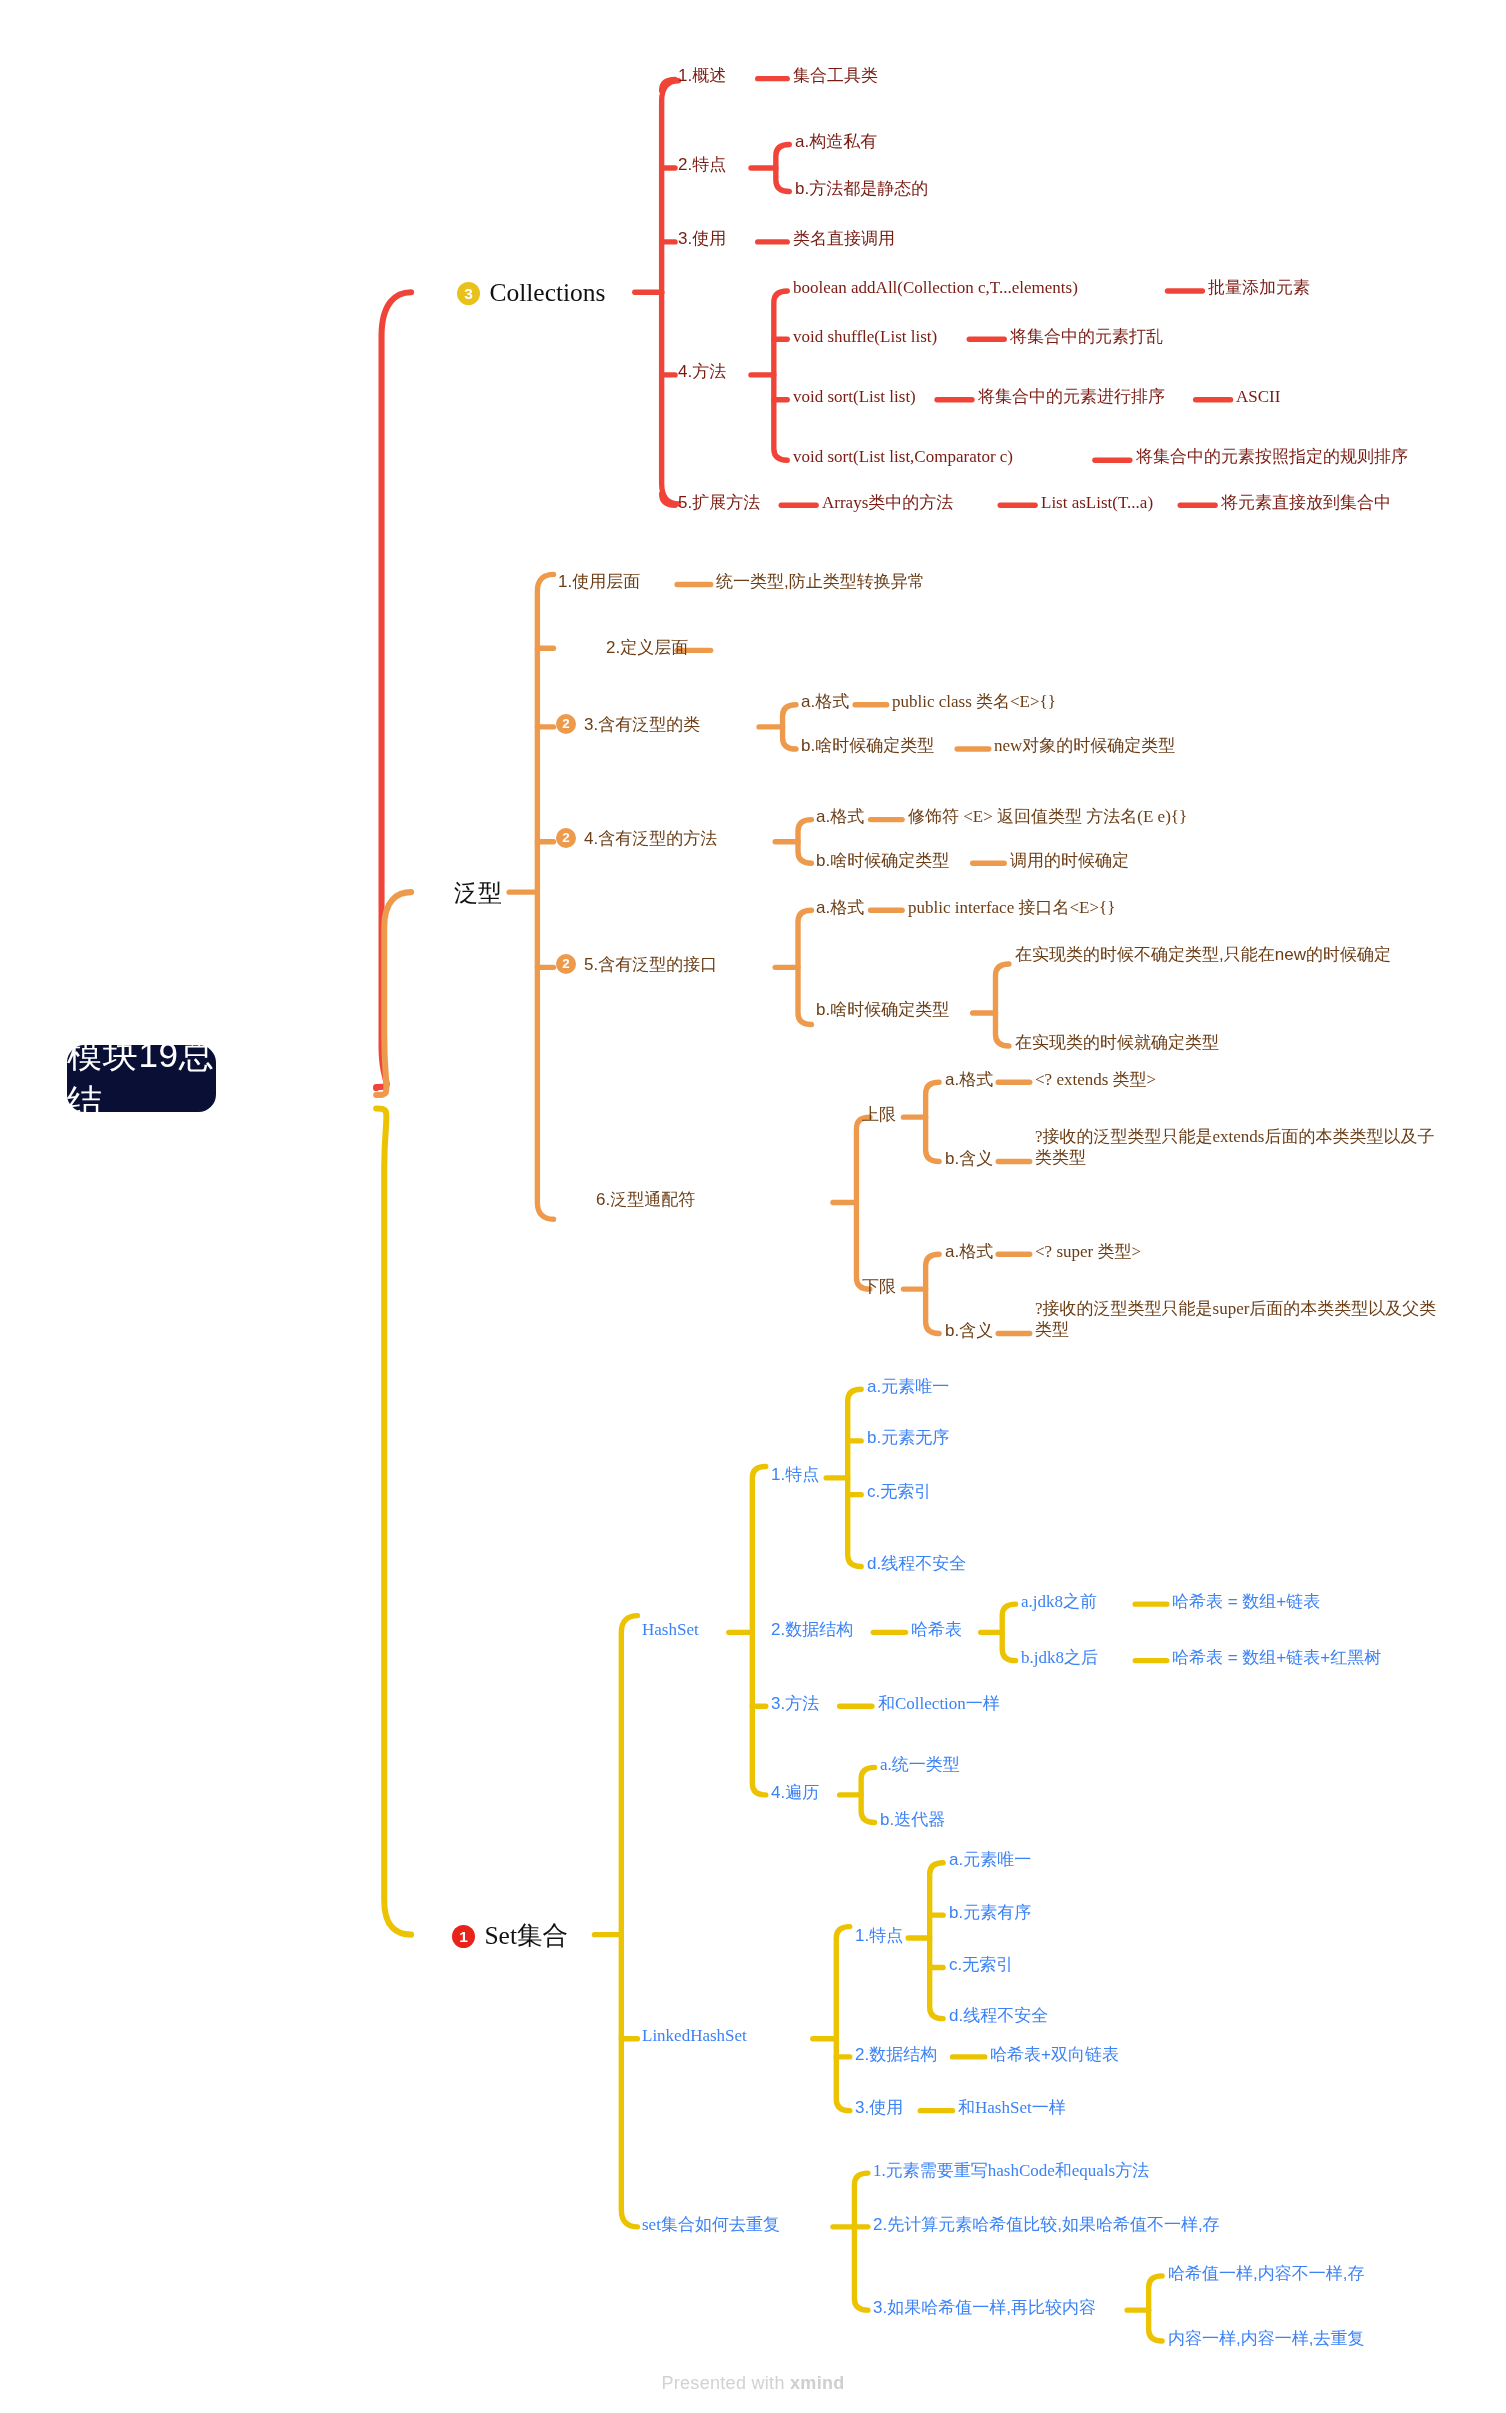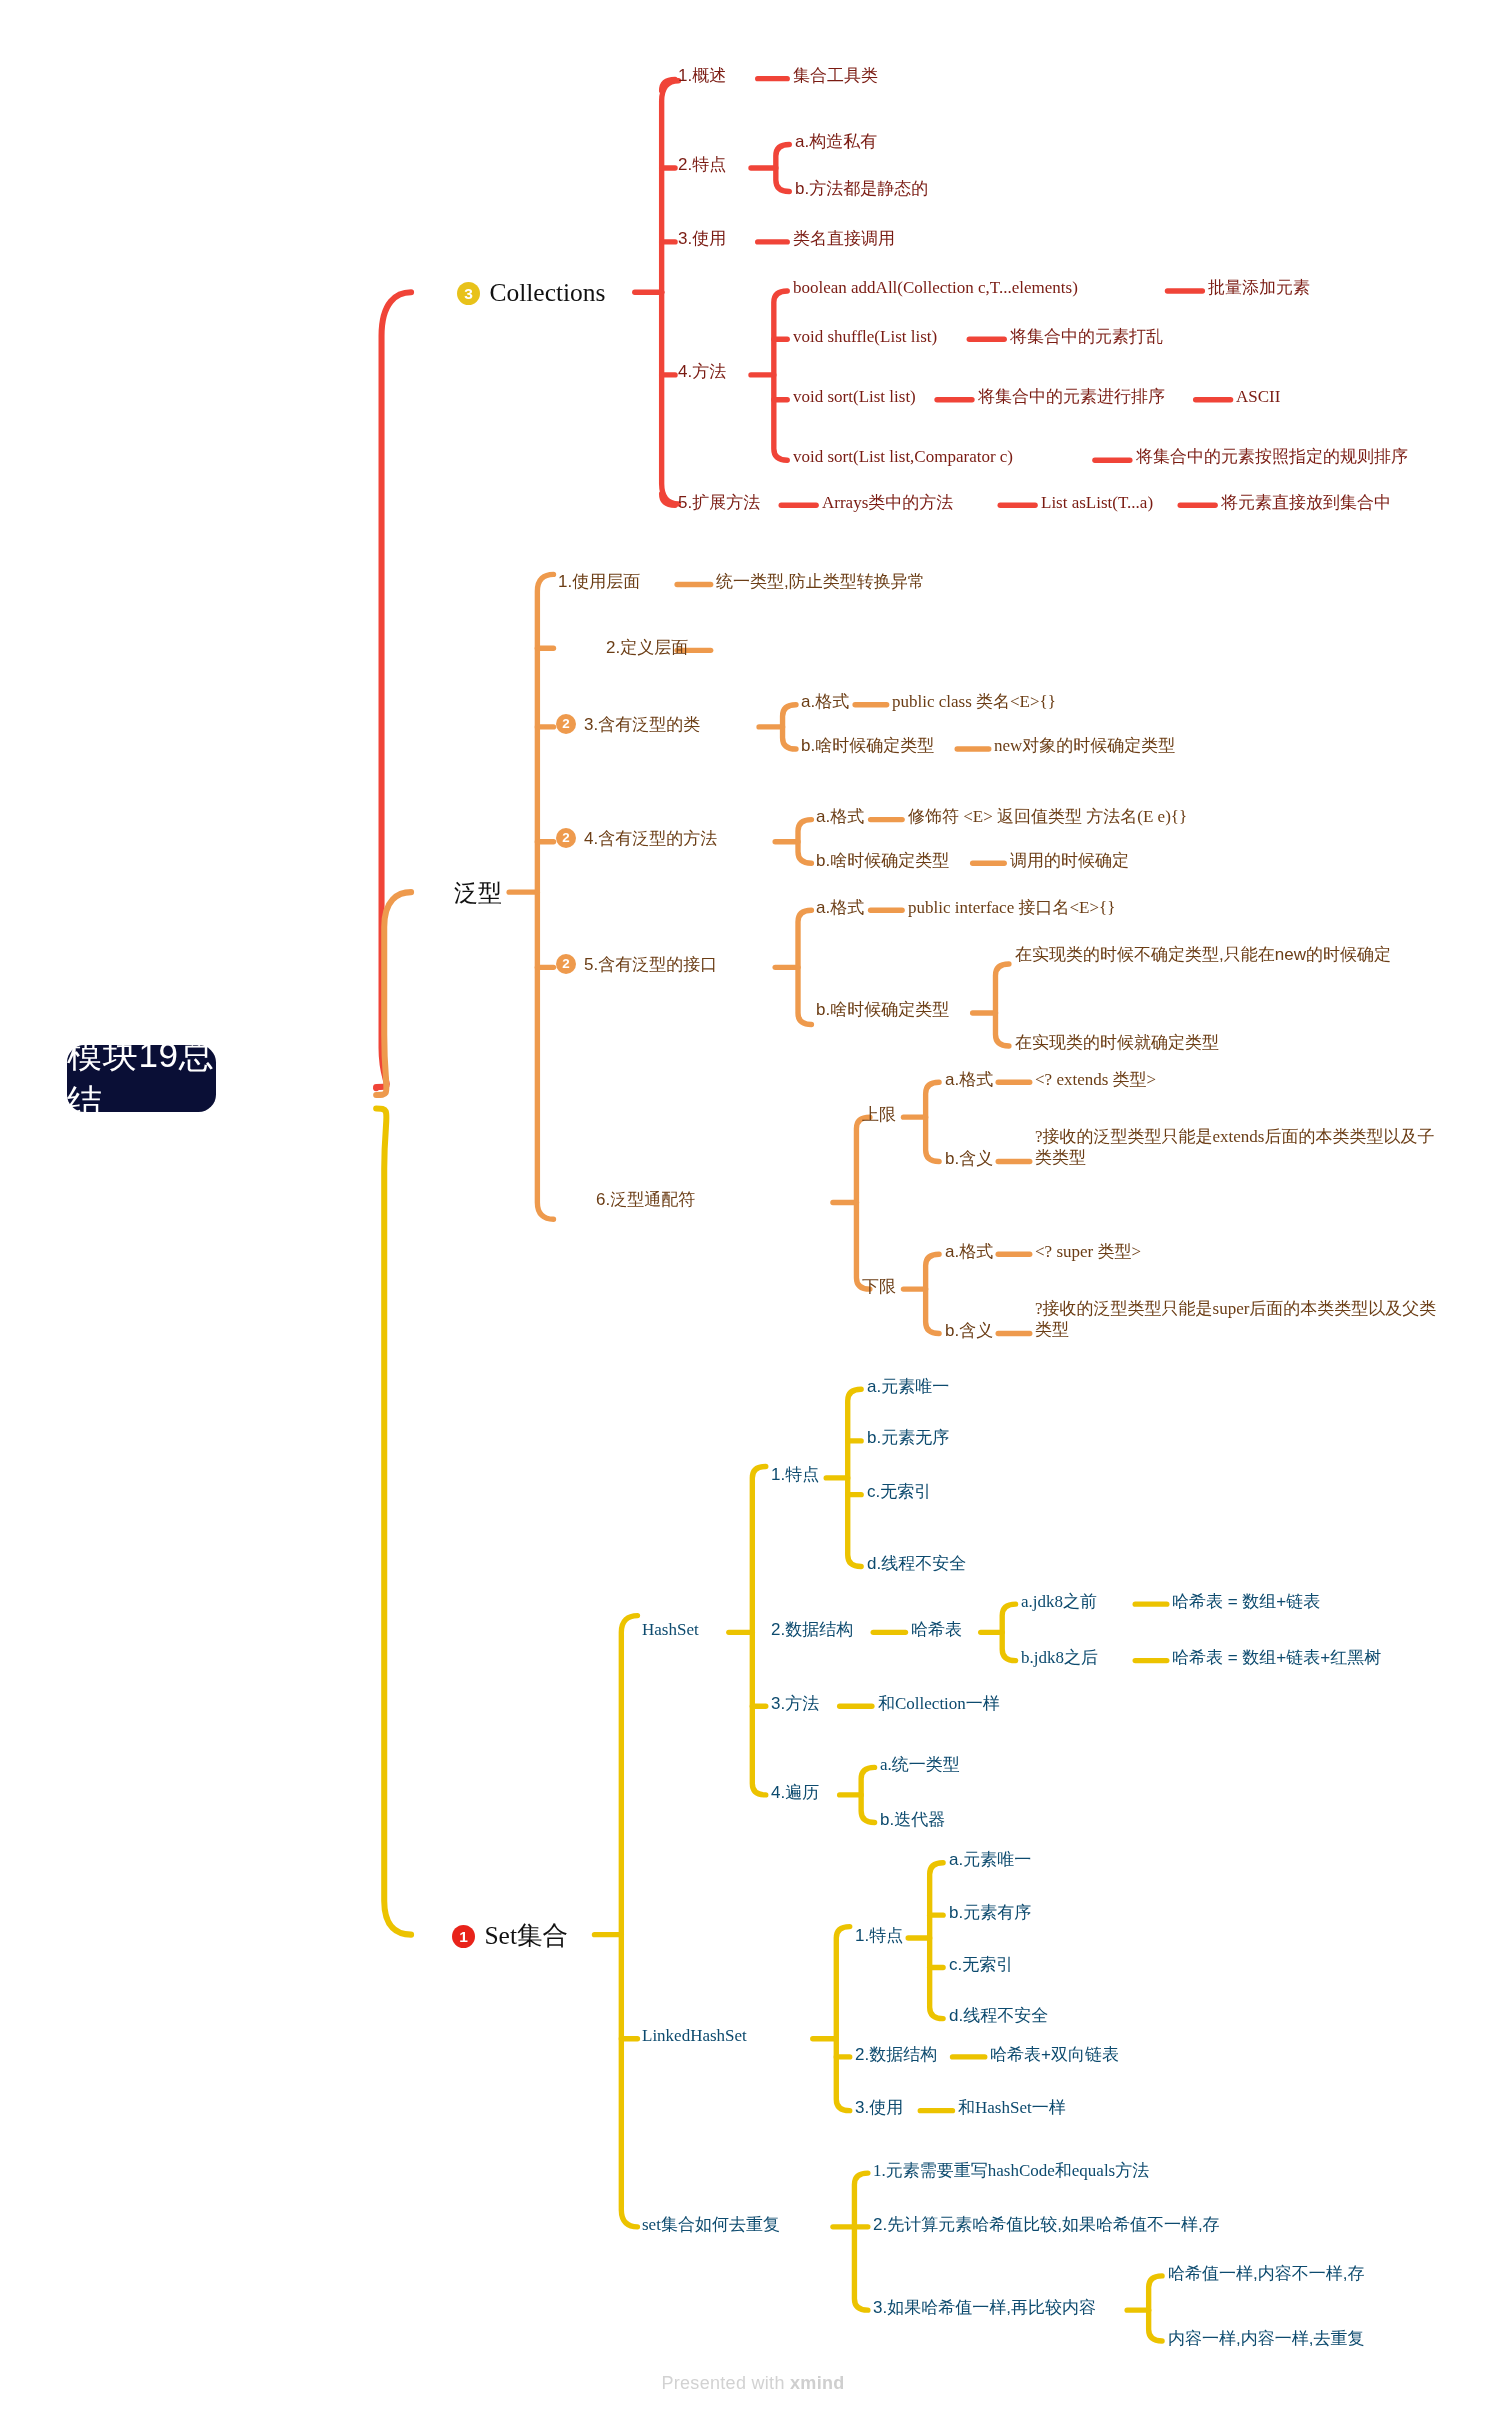--- a/index.html
+++ b/index.html
@@ -32,21 +32,21 @@
   .badge{
     display:inline-block;width:23px;height:23px;border-radius:50%;
     color:#ffffff;font-family:"Liberation Sans","DejaVu Sans",sans-serif;
     font-size:15.5px;font-weight:bold;text-align:center;line-height:23px;
     vertical-align:2px;margin-right:9.4px;
   }
 
   
   .red    {color:#7a1b12;}
   .orange {color:#6b3d15;}
-  .yellow {color:#0c4a6e;}
+  .yellow {color:#3b82f6;}
 
   .t-cn{font-family:"Liberation Sans","DejaVu Sans",sans-serif;}
   .t-en{font-family:"Liberation Serif","DejaVu Serif",serif;}
   .t-mix{font-family:"Liberation Serif","DejaVu Serif",serif;}
 
   .s26{font-size:17px;}
 
   #footer{
     position:absolute;left:0;right:0;bottom:19px;text-align:center;
     font-family:"Liberation Sans","DejaVu Sans",sans-serif;

